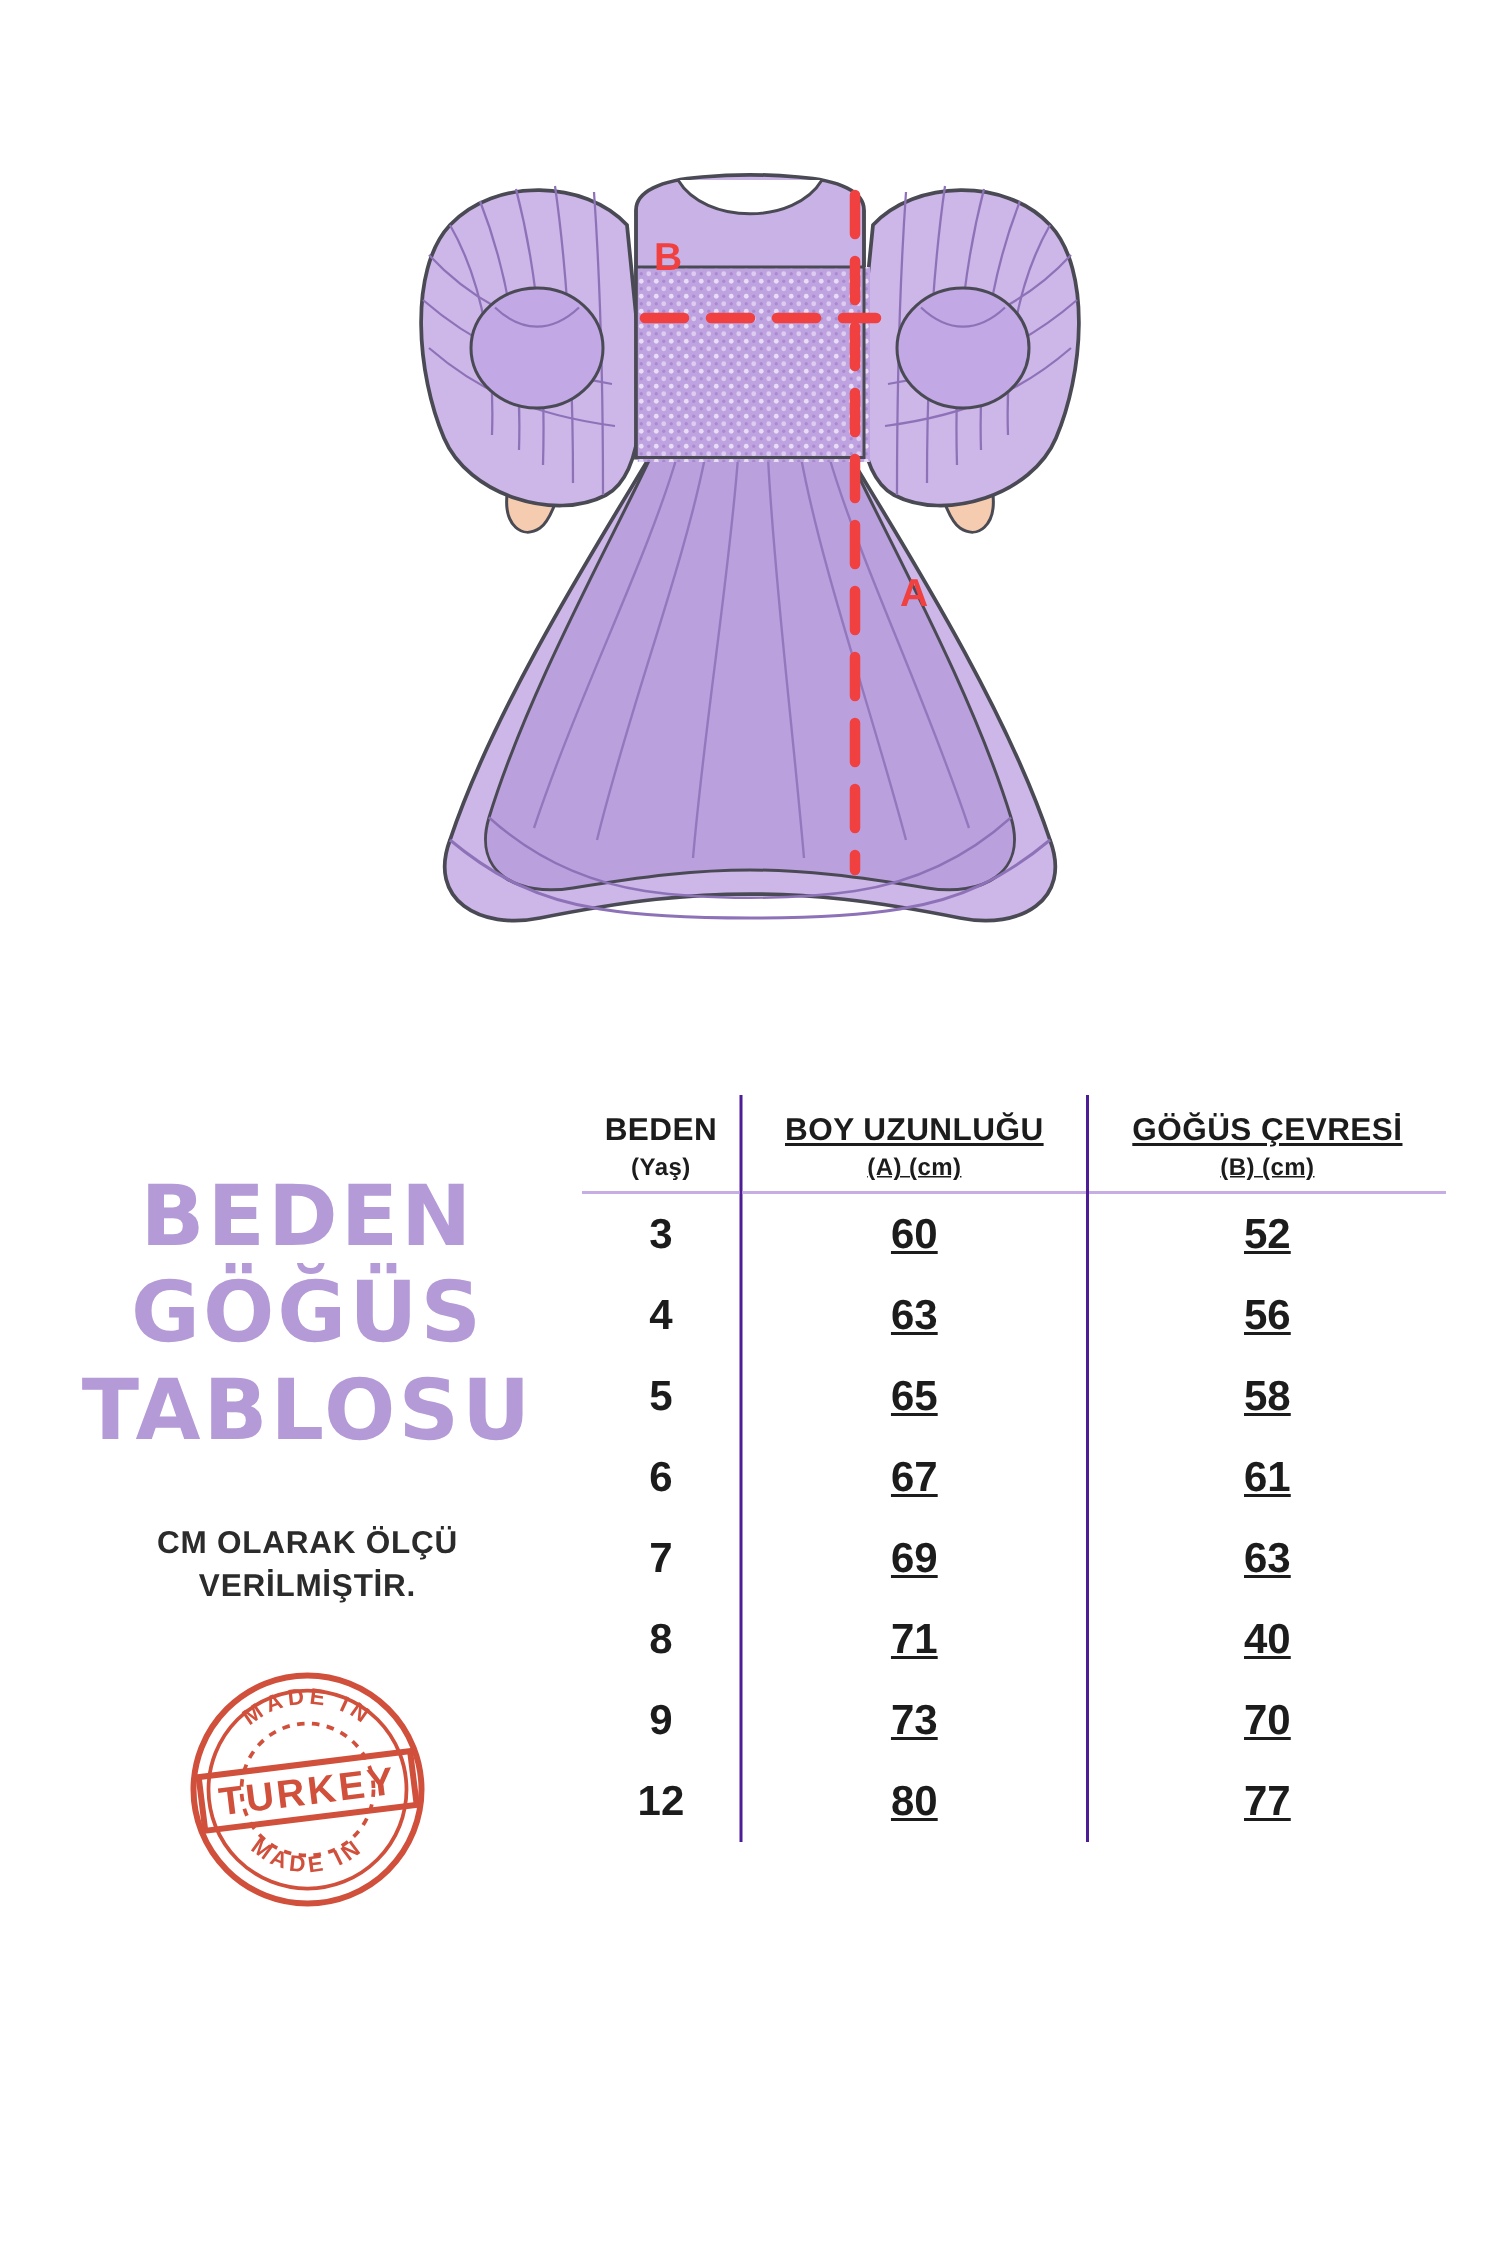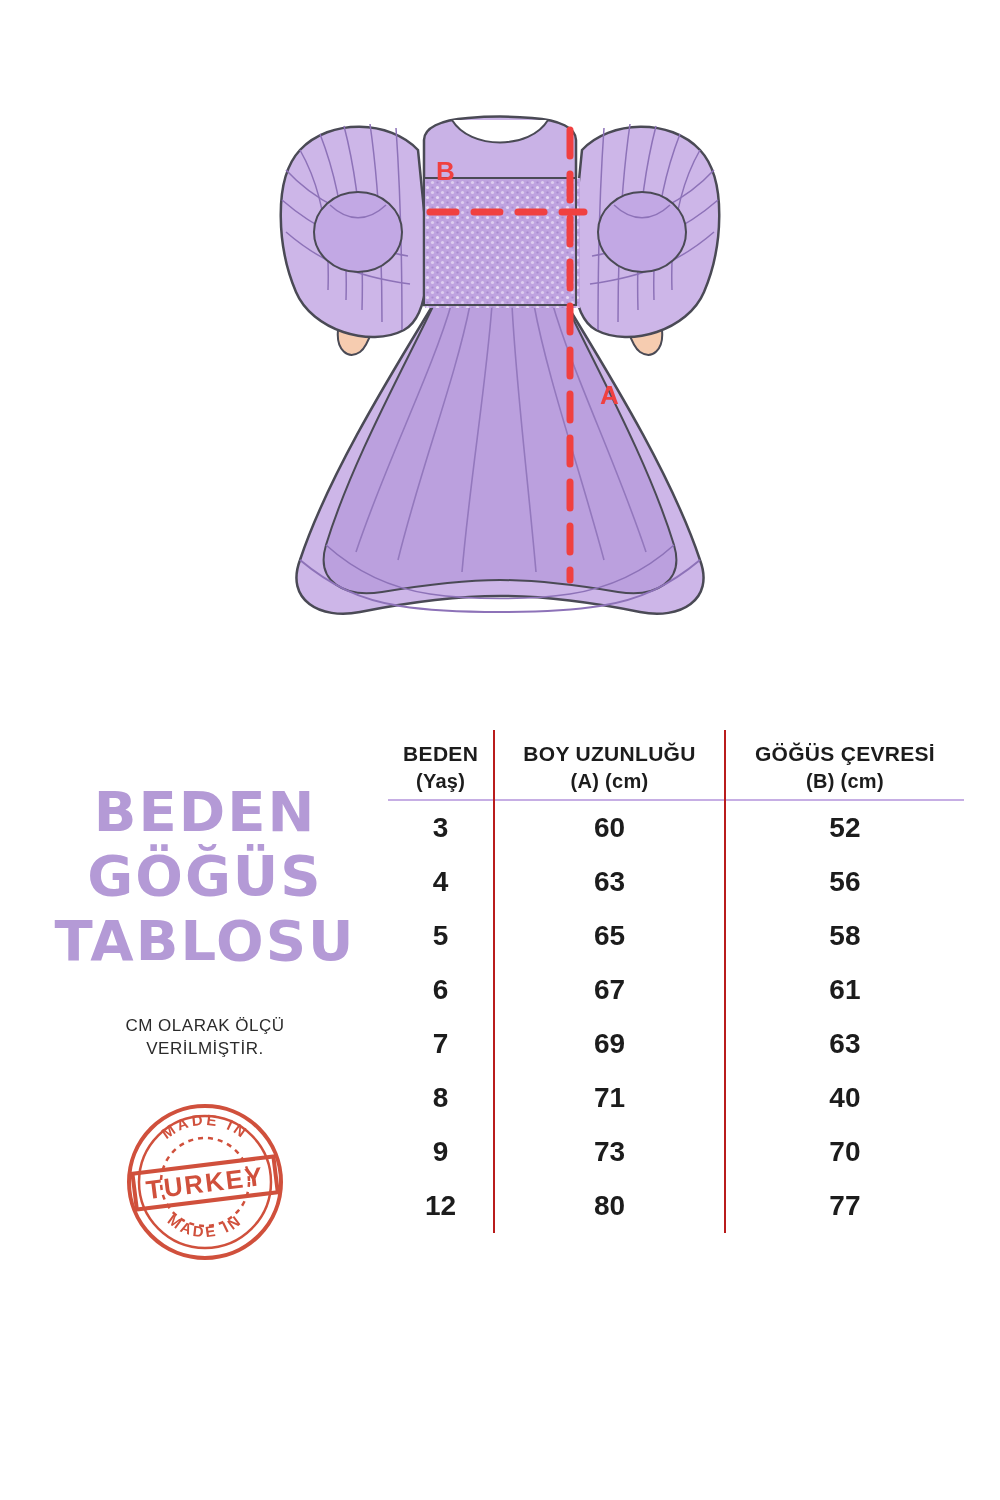--- a/index.html
+++ b/index.html
@@ -50,22 +50,22 @@
     letter-spacing: 2px;
   }
   #chart-title .line {
     display: block;
     white-space: nowrap;
   }
   #chart-note {
     margin-top: 42px;
     color: #2b2b2b;
     font-family: "Liberation Sans", sans-serif;
-    font-weight: normal;
-    font-size: 17px;
+    font-weight: bold;
+    font-size: 21px;
     letter-spacing: 0.5px;
     line-height: 1.35;
   }
 
   
   #stamp-wrap {
     margin-top: 26px;
     display: flex;
     justify-content: center;
   }
@@ -86,34 +86,35 @@
     color: #1c1c1c;
     font-family: "Liberation Sans", sans-serif;
     font-weight: bold;
     font-size: 21px;
     padding: 10px 4px 4px 4px;
     line-height: 1.35;
     letter-spacing: 0.3px;
   }
   #size-table thead th .sub {
     display: block;
-    font-size: 20px;
+    font-size: 16px;
   }
   #size-table thead tr {
     border-bottom: 2px solid #c6aee4;
   }
   #size-table tbody td {
     color: #1c1c1c;
     font-family: "Liberation Sans", sans-serif;
     font-weight: bold;
     font-size: 28px;
     padding: 11px 4px;
   }
   #size-table .col-sep {
-    border-left: 2px solid #b91c1c;
+    border-left: 2px solid #4c1d95;
+    text-decoration: underline;
   }
 </style>
 </head>
 <body>
 
 <div id="illustration">
   <svg width="1000" height="700" viewBox="0 0 1000 700" xmlns="http://www.w3.org/2000/svg">
     <defs>
       <pattern id="sequin" width="10" height="10" patternUnits="userSpaceOnUse">
         <rect width="10" height="10" fill="#bfa3e0"></rect>

